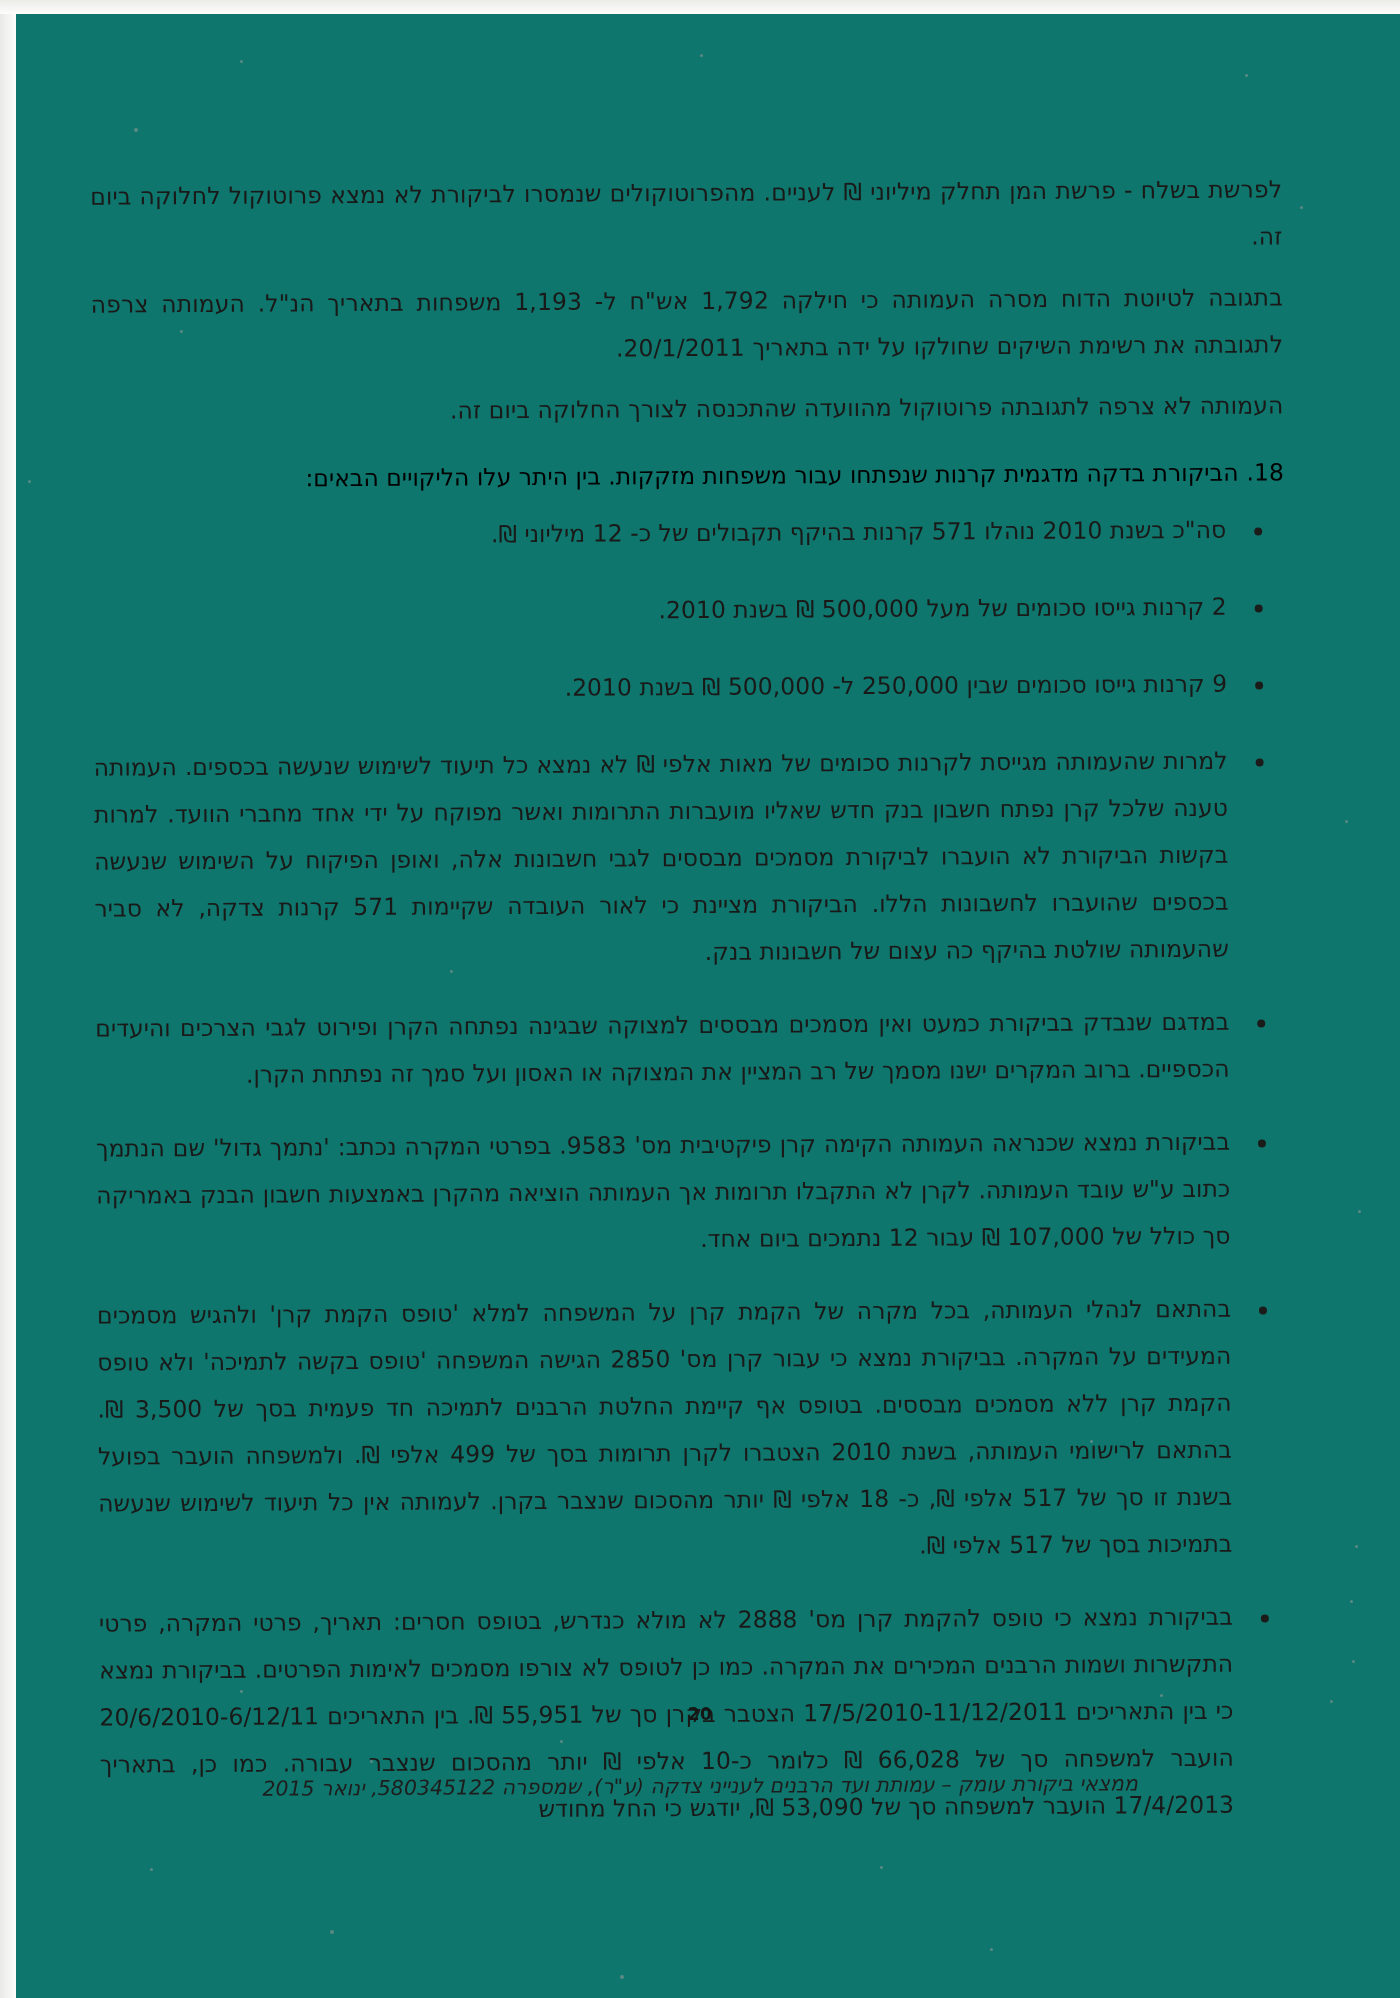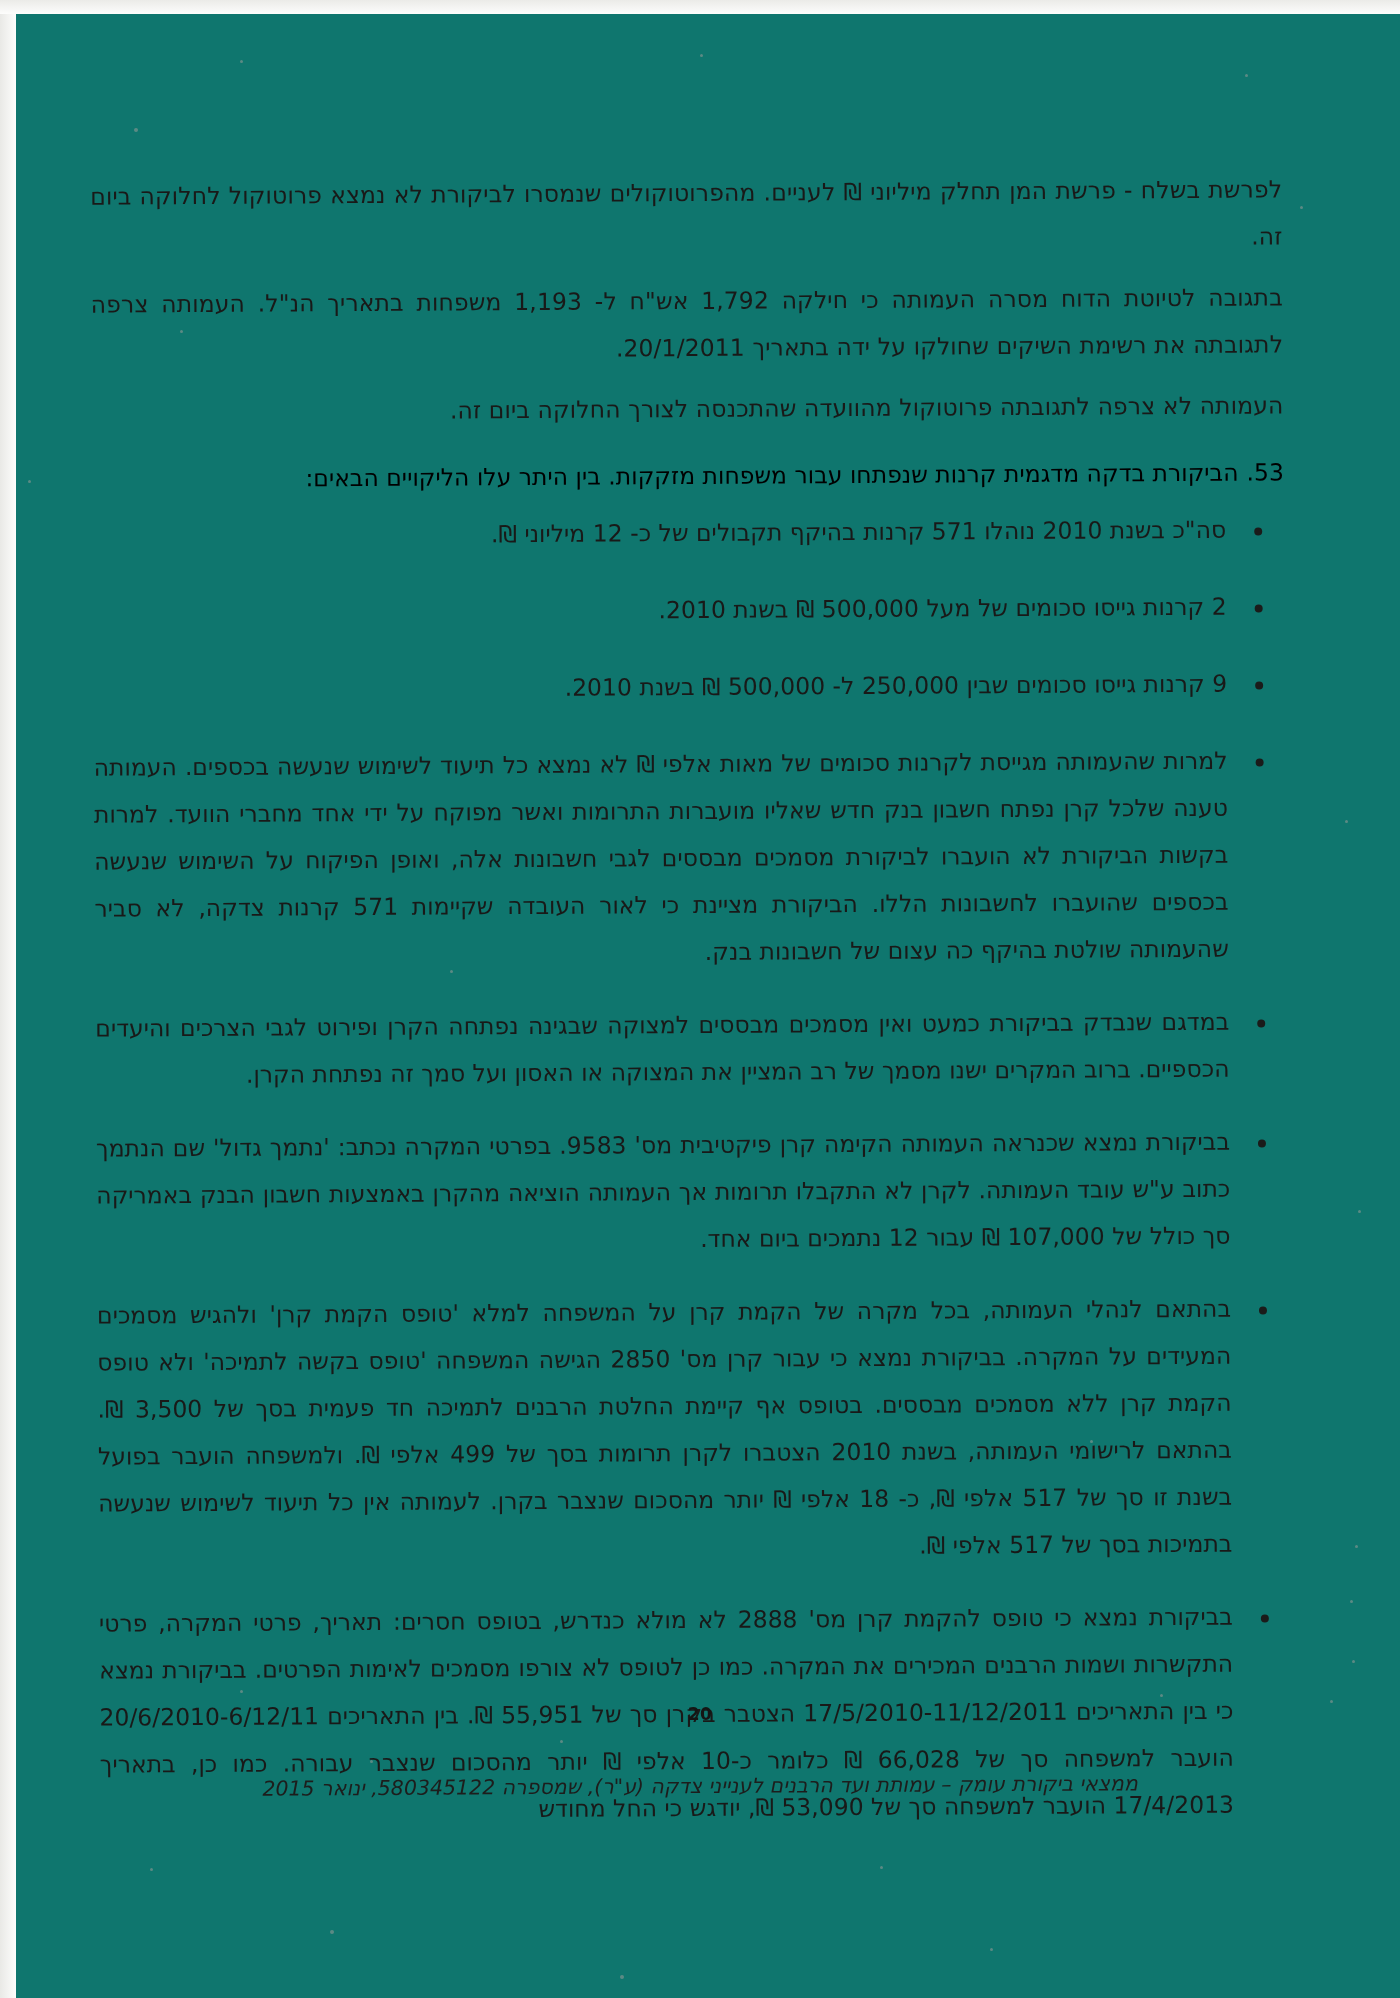--- a/index.html
+++ b/index.html
@@ -183,21 +183,21 @@
 
   <div class="content skew">
 
     <p class="para">לפרשת בשלח - פרשת המן תחלק מיליוני ₪ לעניים. מהפרוטוקולים שנמסרו לביקורת לא נמצא פרוטוקול לחלוקה ביום זה.</p>
 
     <p class="para">בתגובה לטיוטת הדוח מסרה העמותה כי חילקה 1,792 אש"ח ל- 1,193 משפחות בתאריך הנ"ל. העמותה צרפה לתגובתה את רשימת השיקים שחולקו על ידה בתאריך 20/1/2011.</p>
 
     <p class="para tight">העמותה לא צרפה לתגובתה פרוטוקול מהוועדה שהתכנסה לצורך החלוקה ביום זה.</p>
 
     <div class="numbered-item">
-      <span class="num">53.</span>
+      <span class="num">18.</span>
       <span class="num-text">הביקורת בדקה מדגמית קרנות שנפתחו עבור משפחות מזקקות. בין היתר עלו הליקויים הבאים:</span>
     </div>
 
     <ul class="bullets">
       <li class="short">סה"כ בשנת 2010 נוהלו 571 קרנות בהיקף תקבולים של כ- 12 מיליוני ₪.</li>
       <li class="short">2 קרנות גייסו סכומים של מעל  500,000 ₪ בשנת 2010.</li>
       <li class="short">9 קרנות גייסו סכומים שבין 250,000 ל- 500,000 ₪ בשנת 2010.</li>
       <li>למרות שהעמותה מגייסת לקרנות סכומים של מאות אלפי ₪ לא נמצא כל תיעוד לשימוש שנעשה בכספים. העמותה טענה שלכל קרן נפתח חשבון בנק חדש שאליו מועברות התרומות ואשר מפוקח על ידי אחד מחברי הוועד. למרות בקשות הביקורת לא הועברו לביקורת מסמכים מבססים לגבי חשבונות אלה, ואופן הפיקוח על השימוש שנעשה בכספים שהועברו לחשבונות הללו. הביקורת מציינת כי לאור העובדה שקיימות 571 קרנות צדקה, לא סביר שהעמותה שולטת בהיקף כה עצום של חשבונות בנק.</li>
       <li>במדגם שנבדק בביקורת כמעט ואין מסמכים מבססים למצוקה שבגינה נפתחה הקרן ופירוט לגבי הצרכים והיעדים הכספיים. ברוב המקרים ישנו מסמך של רב המציין את המצוקה או האסון ועל סמך זה נפתחת הקרן.</li>
       <li>בביקורת נמצא שכנראה העמותה הקימה קרן פיקטיבית מס' 9583. בפרטי המקרה נכתב: 'נתמך גדול' שם הנתמך כתוב ע"ש עובד העמותה. לקרן לא התקבלו תרומות אך העמותה הוציאה מהקרן באמצעות חשבון הבנק באמריקה סך כולל של 107,000 ₪ עבור 12 נתמכים ביום אחד.</li>

